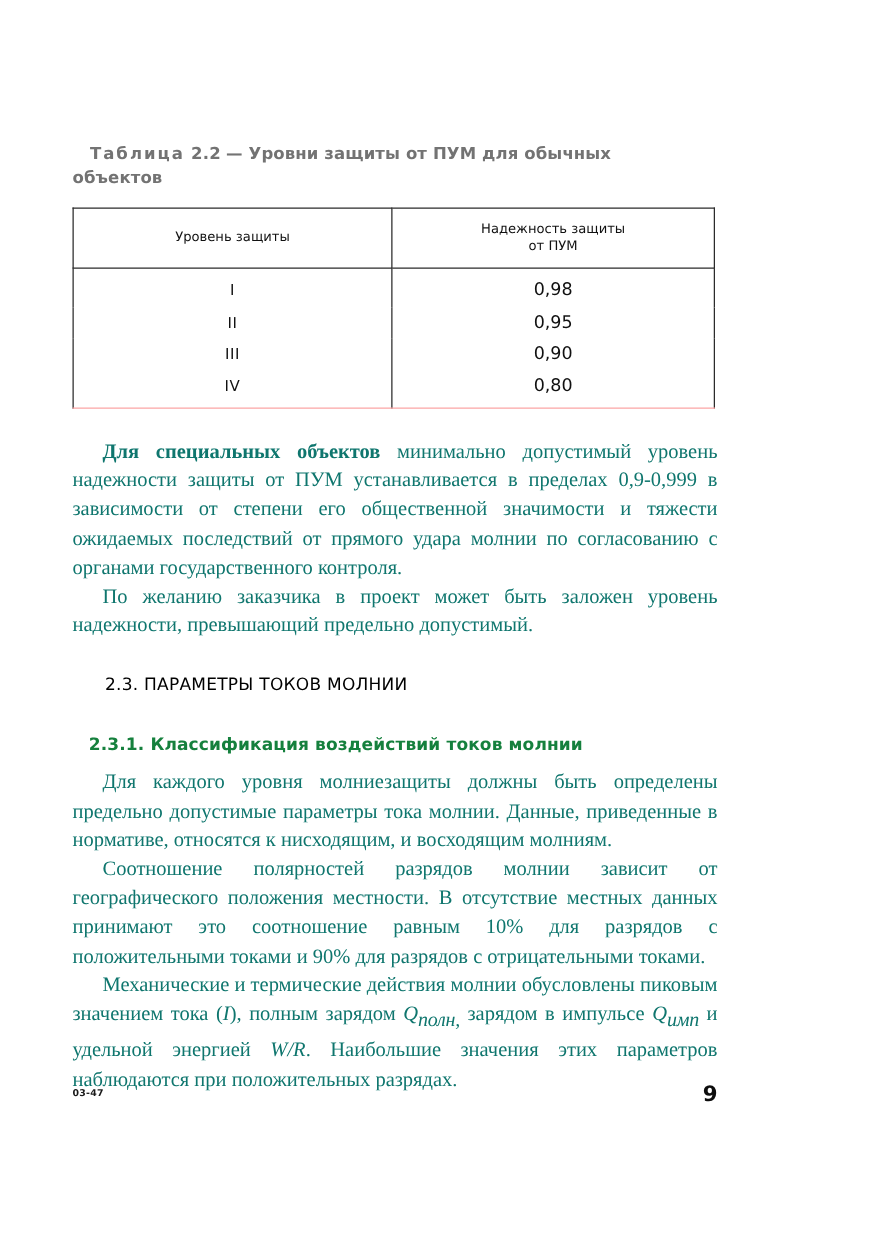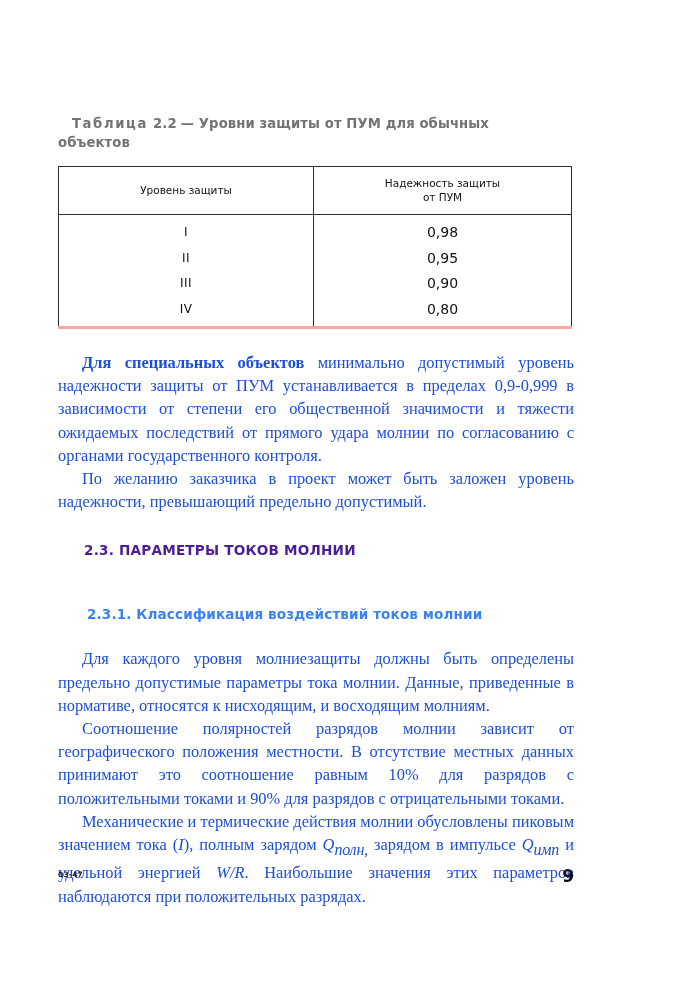--- a/index.html
+++ b/index.html
@@ -77,57 +77,57 @@
   table.data-table col.c2 { width: 258px; }
   table.data-table td {
     border-top: 0;
     border-bottom: 0;
     font-size: 14px;
     padding: 0;
     height: 25px;
     line-height: 25px;
   }
   table.data-table tbody tr:first-child td { padding-top: 4px; height: 27px; }
-  table.data-table tbody tr:last-child td { border-bottom: 3px solid #fca5a5; padding-bottom: 3px; height: 27px; }
+  table.data-table tbody tr:last-child td { border-bottom: 1px solid #fca5a5; padding-bottom: 3px; height: 27px; }
   table.data-table tbody tr td.level {
     font-size: 12px;
     letter-spacing: 0.5px;
   }
 
   
   p.body {
     margin: 0;
     font-size: 16.4px;
     line-height: 23.2px;
     text-align: justify;
     text-justify: inter-word;
-    color: #1d4ed8;
+    color: #0f766e;
     font-family: "Liberation Serif", "DejaVu Serif", serif;
   }
   p.body.indent { text-indent: 24px; }
   .bold-run { font-weight: bold; }
 
   h2.sect {
     margin: 0;
     font-family: "DejaVu Sans", "Liberation Sans", sans-serif;
-    font-weight: bold;
+    font-weight: normal;
     font-size: 13.6px;
     line-height: 18px;
     letter-spacing: 0.2px;
-    color: #4c1d95;
+    color: #000000;
     padding-left: 26px;
   }
   h3.subsect {
-    margin: 16px;
+    margin: 0;
     font-family: "DejaVu Sans", "Liberation Sans", sans-serif;
     font-weight: bold;
     font-size: 13.6px;
     line-height: 18px;
     letter-spacing: 0.1px;
-    color: #3b82f6;
+    color: #15803d;
     padding-left: 13px;
   }
   .gap-28 { height: 28px; }
   .gap-22 { height: 22px; }
   .gap-8  { height: 8px;  }
 
   .ital { font-style: italic; }
   .qsub {
     font-size: 16px;
     font-style: italic;

